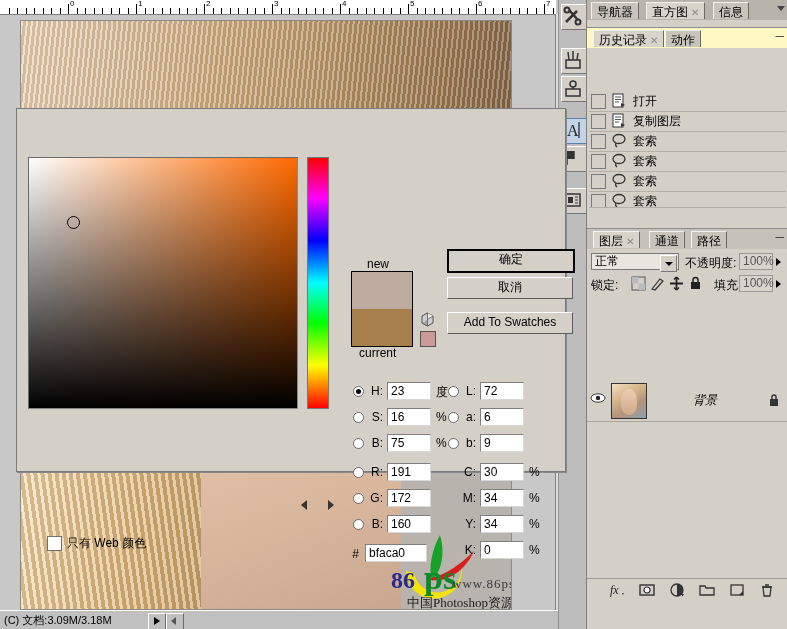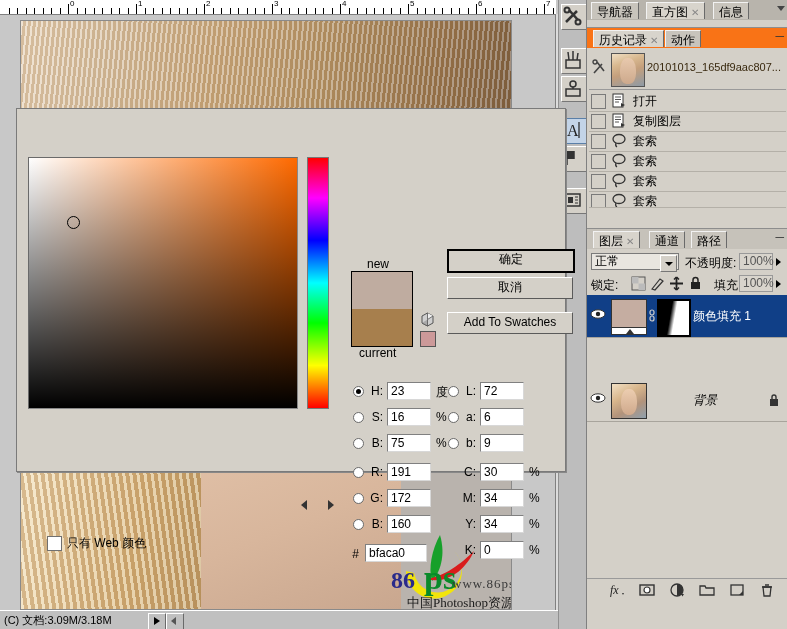--- a/index.html
+++ b/index.html
@@ -322,38 +322,26 @@
 <div class="abs" id="right-panel">
 
   <div class="panel-tabbar" style="top:0">
     <div class="ptab" style="left:4px"><span>导航器</span></div>
     <div class="ptab active" style="left:59px"><span>直方图</span><span class="x">✕</span></div>
     <div class="ptab" style="left:126px"><span>信息</span></div>
     <div class="abs" style="right:3px;top:6px;width:0;height:0;border-left:4px solid transparent;border-right:4px solid transparent;border-top:5px solid #444;"></div>
   </div>
 
   <div class="panel-body" id="hist-panel">
-    <div class="panel-tabbar" style="top:0;background:#f97316">
+    <div class="panel-tabbar" style="top:0;background:#fef9c3">
       <div class="ptab active" style="left:6px"><span>历史记录</span><span class="x">✕</span></div>
       <div class="ptab" style="left:78px"><span>动作</span></div>
       <div class="abs" style="right:4px;top:1px;font-size:12px;color:#333;">─</div>
     </div>
 
-    <div id="hist-snapshot" style="top:21px">
-      <div class="histicon">
-        <svg width="16" height="18" viewBox="0 0 16 18">
-            <path d="M2 14 L10 5 M5 3 L12 12" stroke="#444" stroke-width="1.6" fill="none"></path>
-            <circle cx="3" cy="3" r="2" fill="none" stroke="#444" stroke-width="1.4"></circle>
-          </svg>
-      </div>
-      <div class="snap-thumb">
-          <div class="snap-face"></div>
-        </div>
-      <div class="snap-title">20101013_165df9aac807...</div>
-    </div>
 
     <div class="hist-row" style="top:63px">
       <div class="hist-chk"></div>
       <div class="hist-ic"><svg width="16" height="16" viewBox="0 0 16 16">
             <rect x="2" y="1" width="10" height="13" fill="#fff" stroke="#333"></rect>
             <path d="M4 4 H10 M4 6.5 H10 M4 9 H8" stroke="#555" stroke-width="1"></path>
             <path d="M10 10 L14 12 L10 14 Z" fill="#333"></path>
           </svg></div>
       <div class="hist-lb">打开</div>
     </div>
@@ -456,38 +444,20 @@
             <rect x="3" y="6" width="9" height="7" fill="#222"></rect>
             <path d="M5 6 V4 a2.5 2.5 0 0 1 5 0 V6" fill="none" stroke="#222" stroke-width="1.5"></path>
           </svg></div>
       <div class="lbl" style="left:127px;top:4px">填充:</div>
       <div class="numbox" style="left:152px;top:2px;width:34px">100%</div>
       <div class="spin" style="left:187px;top:2px">
           <i></i>
         </div>
     </div>
 
-    <div class="layer-row sel" style="top:66px">
-      <div class="eye"><svg width="16" height="12" viewBox="0 0 16 12">
-            <ellipse cx="8" cy="6" rx="7" ry="4.2" fill="#fff" stroke="#333"></ellipse>
-            <circle cx="8" cy="6" r="2.2" fill="#222"></circle>
-          </svg></div>
-      <div class="lthumb" style="background:#c5ada1">
-        <div style="position:absolute;left:0;bottom:0;width:34px;height:6px;background:#fff;border-top:1px solid #333;"></div>
-        <div style="position:absolute;left:14px;bottom:0;width:0;height:0;border-left:4px solid transparent;border-right:4px solid transparent;border-bottom:5px solid #333;"></div>
-      </div>
-      <div class="link-ic"><svg width="8" height="14" viewBox="0 0 8 14">
-            <rect x="2" y="1" width="4" height="5" rx="2" fill="none" stroke="#ccc" stroke-width="1.2"></rect>
-            <rect x="2" y="7" width="4" height="5" rx="2" fill="none" stroke="#ccc" stroke-width="1.2"></rect>
-          </svg></div>
-      <div class="mthumb">
-        <div style="position:absolute;left:0;top:0;width:30px;height:34px;background:linear-gradient(100deg,#000 0%,#000 38%,#fff 52%,#fff 100%);"></div>
-      </div>
-      <div class="lname">颜色填充 1</div>
-    </div>
 
 
     <div class="layer-row" style="top:150px">
       <div class="eye"><svg width="16" height="12" viewBox="0 0 16 12">
             <ellipse cx="8" cy="6" rx="7" ry="4.2" fill="#fff" stroke="#333"></ellipse>
             <circle cx="8" cy="6" r="2.2" fill="#222"></circle>
           </svg></div>
       <div class="lthumb">
         <div style="position:absolute;inset:0;background:linear-gradient(150deg,#f2e0c4 0%,#d8b68c 35%,#b2937b 65%,#8fa0ad 100%);"></div>
         <div style="position:absolute;left:9px;top:5px;width:16px;height:26px;border-radius:45% 45% 42% 42%;background:linear-gradient(180deg,#eccdb0,#cfa98c);"></div>

